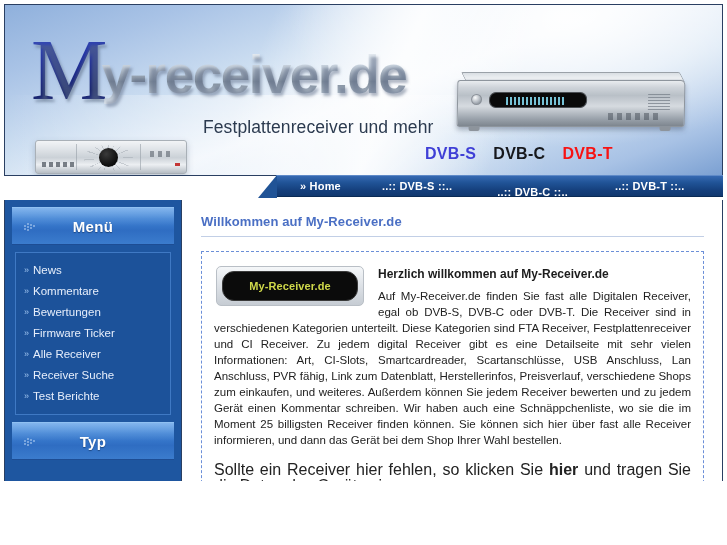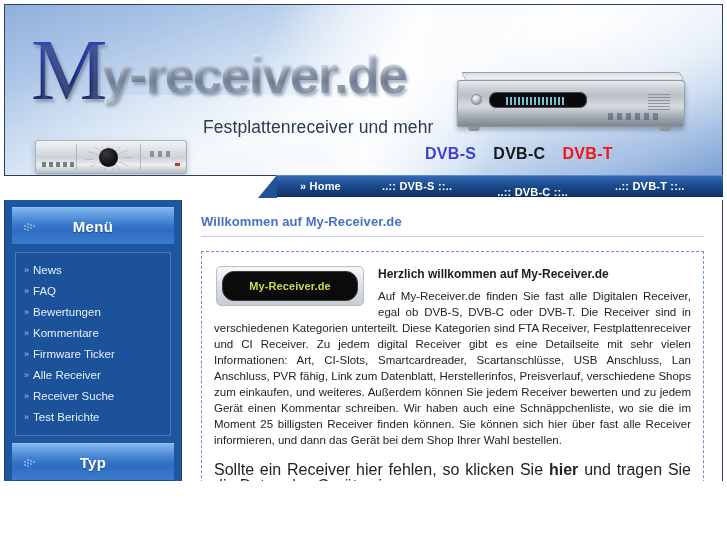--- a/index.html
+++ b/index.html
@@ -463,23 +463,22 @@
             <i></i>
             <i></i>
             <i></i>
             <i></i>
             <i></i>
           </span>
         <span class="panel-title">Menü</span>
       </div>
       <div class="panel-body" id="menu-list">
           <a class="menu-link"><span class="bul">»</span><span>News</span></a>
-          <a class="menu-link"><span class="bul">»</span><span>FAQ</span></a>
+          <a class="menu-link"><span class="bul">»</span><span>Kommentare</span></a>
           <a class="menu-link"><span class="bul">»</span><span>Bewertungen</span></a>
-          <a class="menu-link"><span class="bul">»</span><span>Kommentare</span></a>
           <a class="menu-link"><span class="bul">»</span><span>Firmware Ticker</span></a>
           <a class="menu-link"><span class="bul">»</span><span>Alle Receiver</span></a>
           <a class="menu-link"><span class="bul">»</span><span>Receiver Suche</span></a>
           <a class="menu-link"><span class="bul">»</span><span>Test Berichte</span></a>
         </div>
     </div>
 
     <div class="panel">
       <div class="panel-head">
         <span class="ico">

